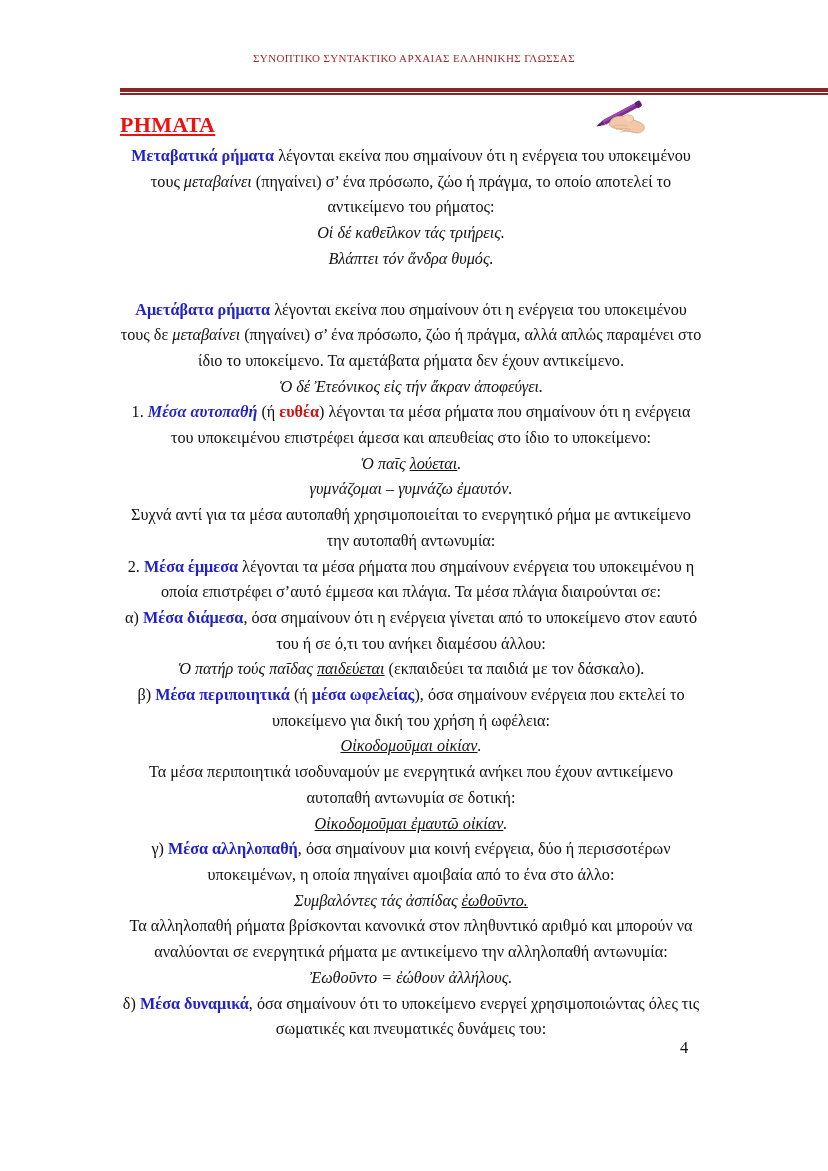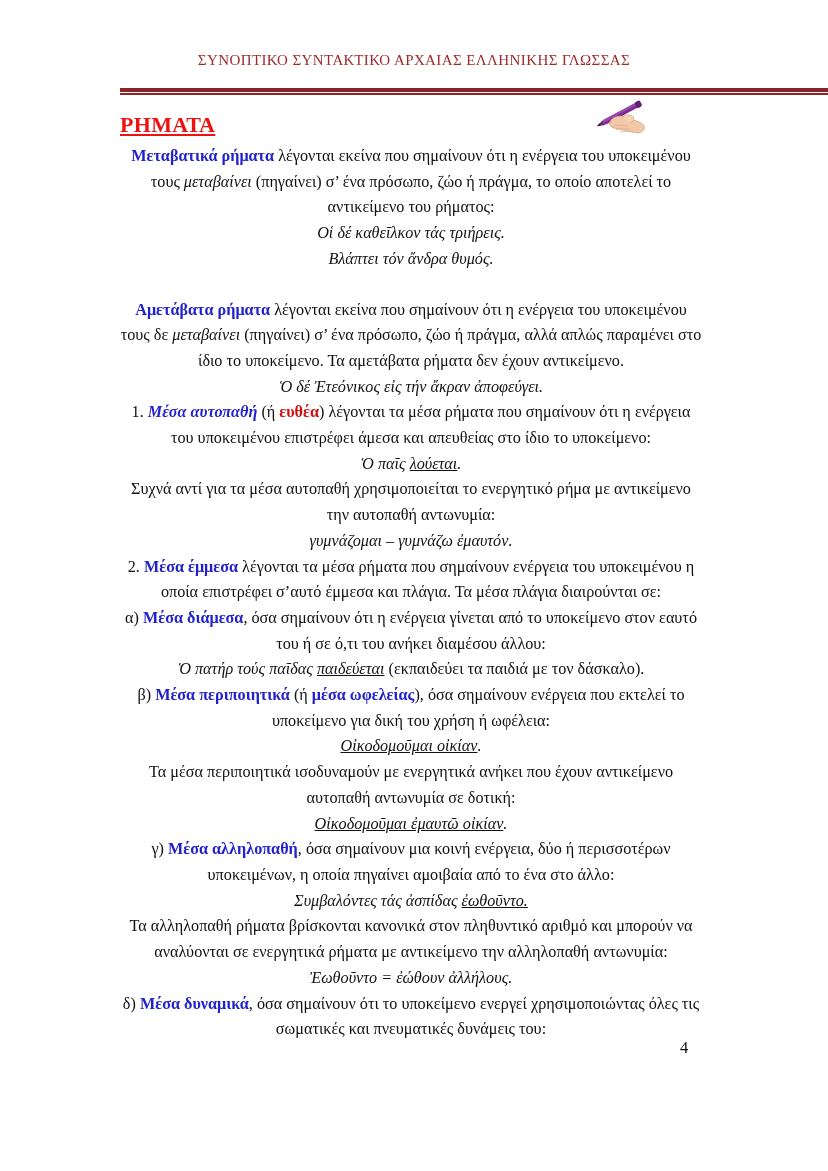--- a/index.html
+++ b/index.html
@@ -30,21 +30,21 @@
     width: 828px;
     height: 46px;
   }
   .header-title {
     position: absolute;
     left: 0;
     top: 0;
     width: 828px;
     text-align: center;
     font-family: "Liberation Serif", "DejaVu Serif", serif;
-    font-size: 15px;
+    font-size: 11px;
     letter-spacing: 0.4px;
     color: #9e2a2a;
     white-space: nowrap;
   }
   .header-icon {
     position: absolute;
     left: 592px;
     top: 46px;
     width: 62px;
     height: 40px;
@@ -177,22 +177,22 @@
       <span class="b-blue">Αμετάβατα ρήματα</span><span> λέγονται εκείνα που σημαίνουν ότι η ενέργεια του υποκειμένου τους δε </span><span class="ital">μεταβαίνει</span><span> (πηγαίνει) σ’ ένα πρόσωπο, ζώο ή πράγμα, αλλά απλώς παραμένει στο ίδιο το υποκείμενο. Τα αμετάβατα ρήματα δεν έχουν αντικείμενο.</span>
     </p>
     <p class="para ital">Ὁ δέ Ἐτεόνικος εἰς τήν ἄκραν ἀποφεύγει.</p>
 
     <p class="para">
       <span>1. </span><span class="b-blue-i">Μέσα αυτοπαθή</span><span> (ή </span><span class="b-red">ευθέα</span><span>) </span><span>λέγονται τα μέσα ρήματα που σημαίνουν ότι η ενέργεια του υποκειμένου επιστρέφει άμεσα και απευθείας στο ίδιο το υποκείμενο:</span>
     </p>
     <p class="para ital">
       <span>Ὁ παῖς </span><span class="u">λούεται</span><span>.</span>
     </p>
+    <p class="para ital">γυμνάζομαι – γυμνάζω ἐμαυτόν.</p>
     <p class="para">Συχνά αντί για τα μέσα αυτοπαθή χρησιμοποιείται το ενεργητικό ρήμα με αντικείμενο την αυτοπαθή αντωνυμία:</p>
-    <p class="para ital">γυμνάζομαι – γυμνάζω ἐμαυτόν.</p>
 
     <p class="para">
       <span>2. </span><span class="b-blue">Μέσα έμμεσα</span><span> λέγονται τα μέσα ρήματα που σημαίνουν ενέργεια του υποκειμένου η οποία επιστρέφει σ’αυτό έμμεσα και πλάγια. Τα μέσα πλάγια διαιρούνται σε:</span>
     </p>
 
     <p class="para">
       <span>α) </span><span class="b-blue">Μέσα διάμεσα</span><span>, όσα σημαίνουν ότι η ενέργεια γίνεται από το υποκείμενο στον εαυτό του ή σε ό,τι του ανήκει διαμέσου άλλου:</span>
     </p>
     <p class="para ital">
       <span>Ὁ πατήρ τούς παῖδας </span><span class="u">παιδεύεται</span><span style="font-style:normal"> (εκπαιδεύει τα παιδιά με τον δάσκαλο).</span>

